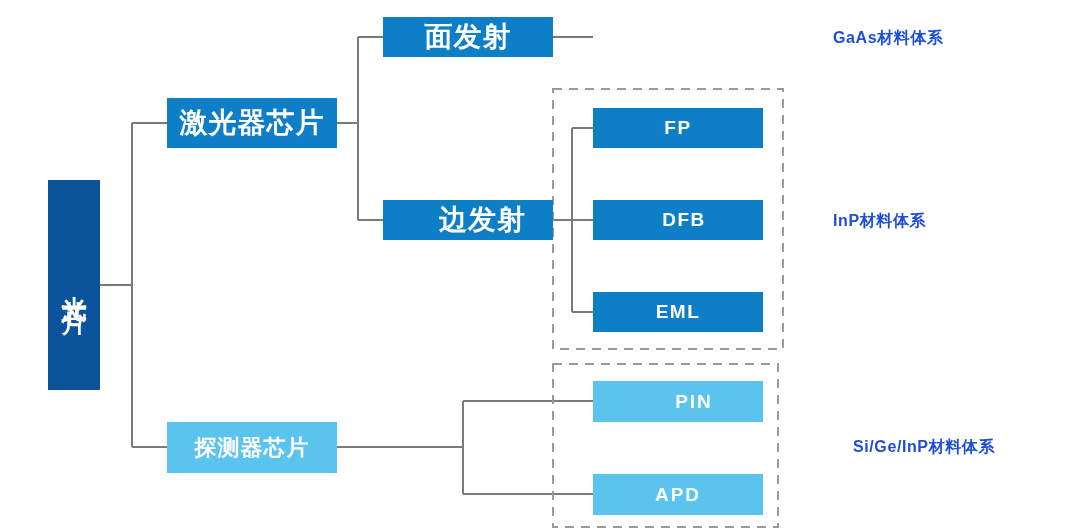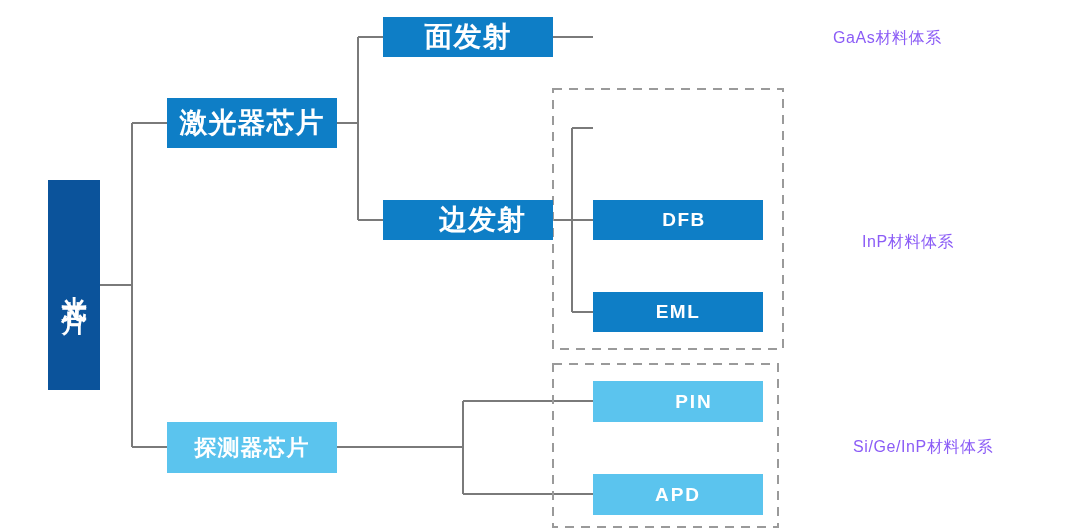--- a/index.html
+++ b/index.html
@@ -60,23 +60,23 @@
     font-size: 22px;
     letter-spacing: 1px;
   }
   .node.leaf-cyan {
     background: #5BC4EE;
     font-size: 19px;
     letter-spacing: 2px;
   }
   .side-label {
     position: absolute;
-    color: #8b5cf6;
+    color: #1d4ed8;
     font-size: 16px;
-    font-weight: normal;
+    font-weight: bold;
     letter-spacing: 0.6px;
     white-space: nowrap;
     user-select: none;
   }
 </style>
 </head>
 <body>
 
 <div id="diagram-root">
 
@@ -129,28 +129,29 @@
 
   <div class="node cyan" style="left:167px; top:422px; width:170px; height:51px;">探测器芯片</div>
 
   <div class="node mid" style="left:167px; top:98px; width:170px; height:50px;">激光器芯片</div>
 
   <div class="node mid" style="left:383px; top:17px; width:170px; height:40px;">面发射</div>
 
   <div class="node mid" style="left:383px; top:200px; width:170px; height:40px;padding-left:29px;">边发射</div>
 
 
+  <div class="node leaf-blue" style="left:593px; top:108px; width:170px; height:40px;">FP</div>
 
   <div class="node leaf-blue" style="left:593px; top:200px; width:170px; height:40px;padding-left:12px;">DFB</div>
 
   <div class="node leaf-blue" style="left:593px; top:292px; width:170px; height:40px;text-align:center;">EML</div>
 
   <div class="node leaf-cyan" style="left:593px; top:381px; width:170px; height:41px;padding-left:32px;">PIN</div>
 
   <div class="node leaf-cyan" style="left:593px; top:474px; width:170px; height:41px;">APD</div>
 
   <div class="side-label" style="left:833px; top:28px;">GaAs材料体系</div>
 
-  <div class="side-label" style="left:862px; top:211px;margin-top:21px;">InP材料体系</div>
+  <div class="side-label" style="left:833px; top:211px;">InP材料体系</div>
 
   <div class="side-label" style="left:833px; top:437px;margin-left:20px;">Si/Ge/InP材料体系</div>
 
 </div>
 
 </body></html>

